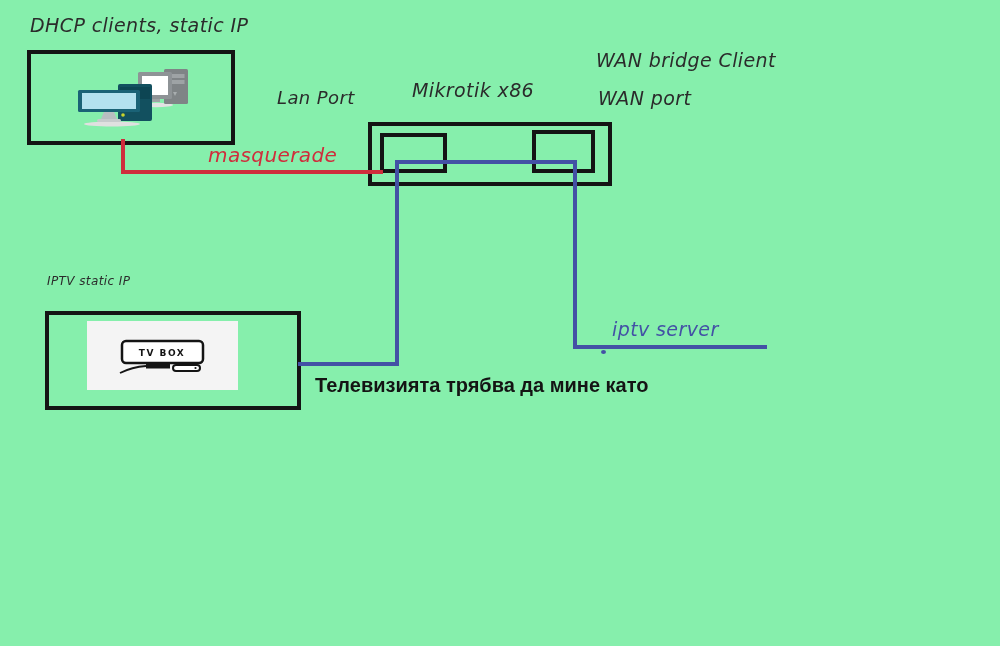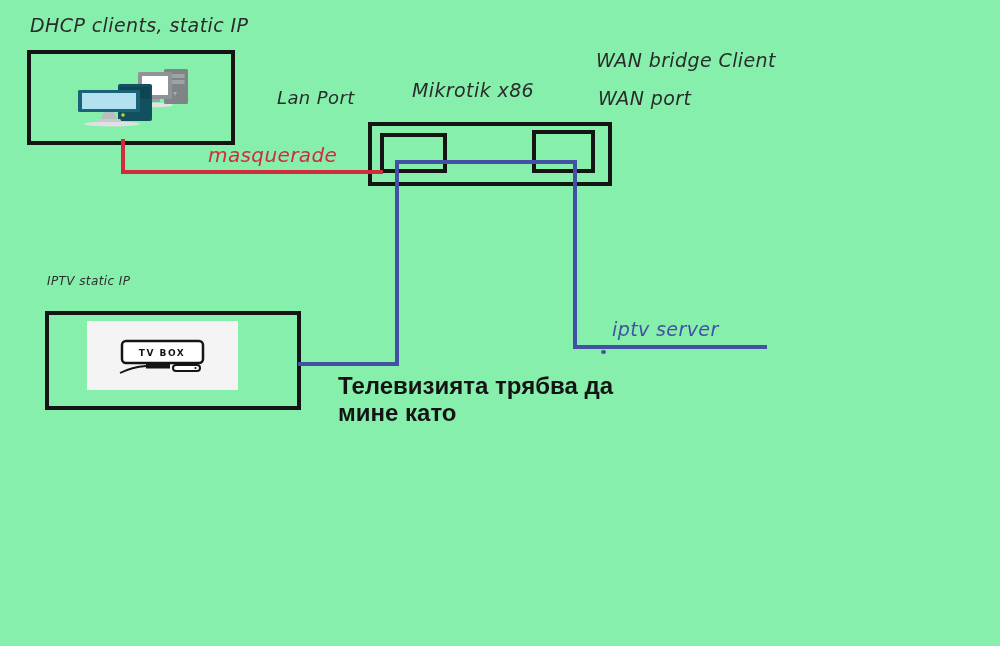--- a/index.html
+++ b/index.html
@@ -23,24 +23,23 @@
   }
   .hand.red{color:#cf2d3c;font-size:20px;}
   .hand.blue{color:#4351a5;}
   
   .note{
     position:absolute;
     left:315px;top:372px;
     width:340px;
     font-family:"Liberation Sans", sans-serif;
     font-weight:bold;
-    font-size:24px;
+    font-size:20px;
     line-height:27px;
     color:#141414;
-    margin-left:23px;
   }
   .note span{display:block;}
   
   .box{
     position:absolute;
     border:4px solid #141414;
     background:transparent;
     box-sizing:border-box;
   }
   .dhcp-box{left:27px;top:50px;width:208px;height:95px;}

